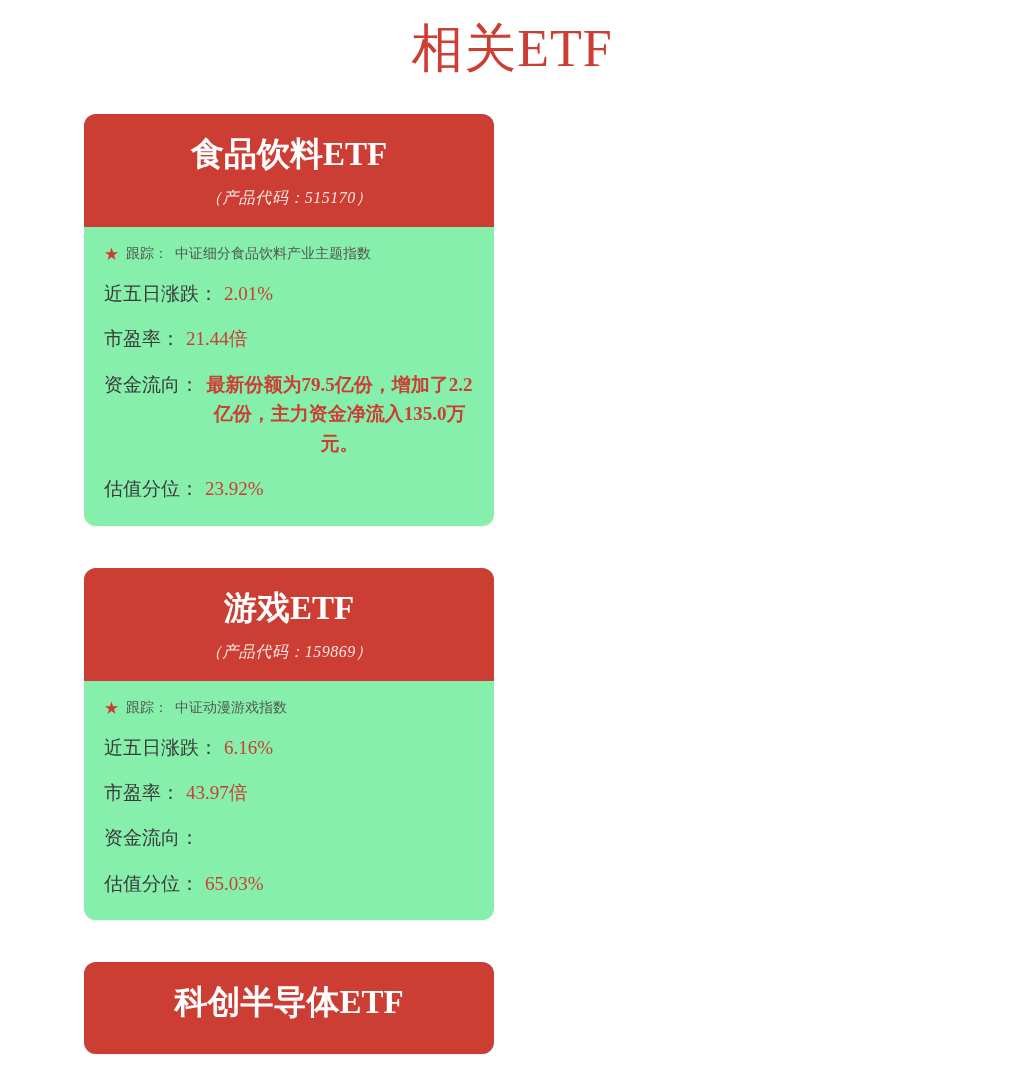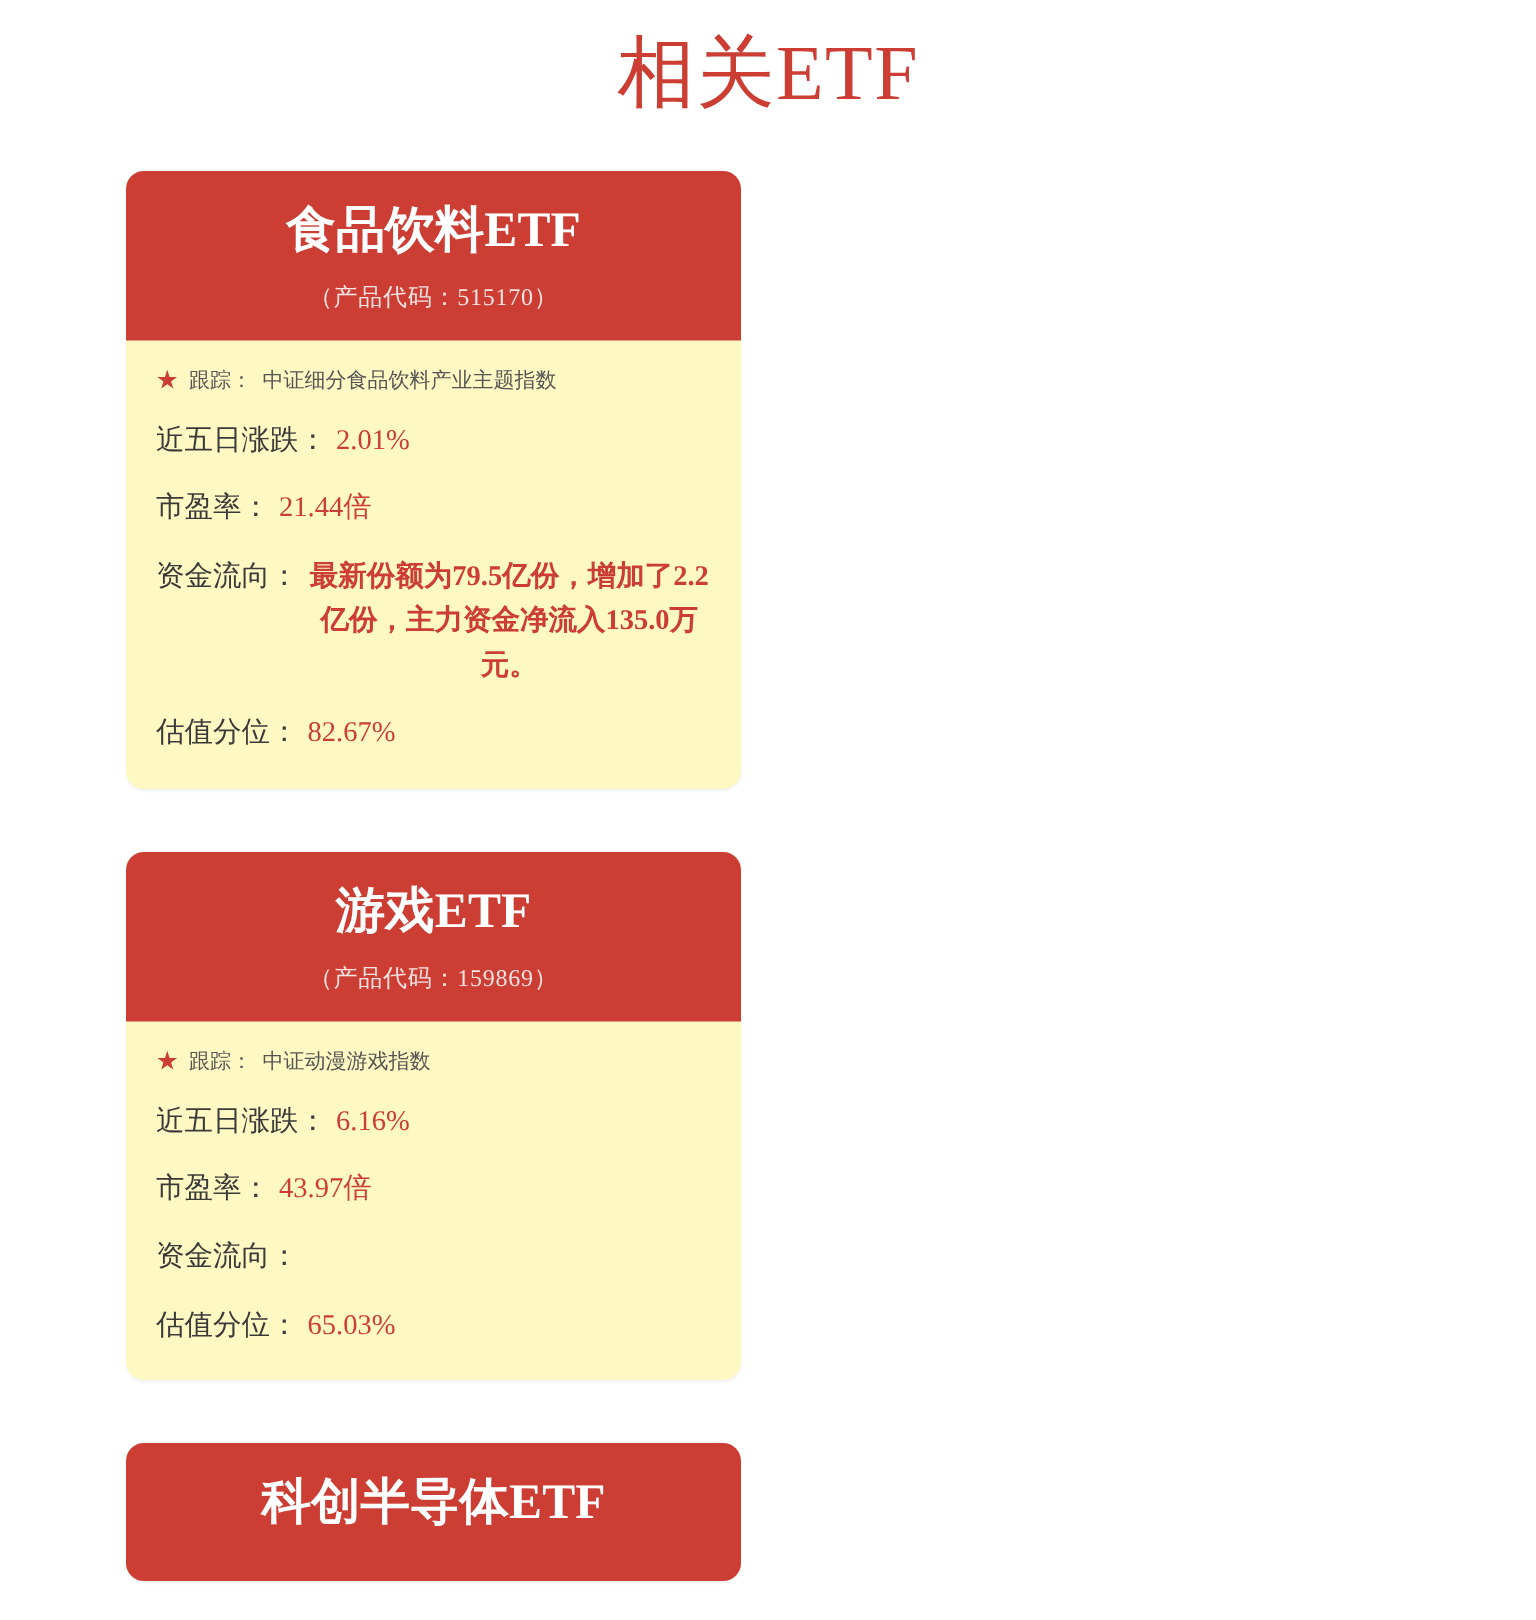--- a/index.html
+++ b/index.html
@@ -27,21 +27,21 @@
     margin: 14px 0 30px 0;
     font-family: "Liberation Serif", "DejaVu Serif", serif;
   }
   .grid {
     display: flex;
     flex-wrap: wrap;
     gap: 42px 44px;
   }
   .card {
     width: 410px;
-    background: #fef9c3;
+    background: #86efac;
     border-radius: 12px;
     overflow: hidden;
     box-shadow: 0 1px 2px rgba(0,0,0,0.06);
     display: flex;
     flex-direction: column;
   }
   .card-head {
     background: #cc3d33;
     padding: 22px 14px 18px 14px;
     text-align: center;
@@ -50,20 +50,21 @@
     color: #ffffff;
     font-size: 33px;
     font-weight: bold;
     line-height: 1.15;
     margin-bottom: 14px;
   }
   .card-code {
     color: #f7e3e1;
     font-size: 16px;
     letter-spacing: 0.5px;
+    font-style: italic;
   }
   .card-body {
     padding: 18px 20px 22px 20px;
     display: flex;
     flex-direction: column;
     gap: 16px;
     flex: 1;
   }
   .track-row {
     display: flex;
@@ -124,21 +125,21 @@
         <div class="metric">
           <span class="metric-label">市盈率：</span>
           <span class="metric-value">21.44倍</span>
         </div>
         <div class="metric">
           <span class="metric-label">资金流向：</span>
           <span class="metric-value flow">最新份额为79.5亿份，增加了2.2亿份，主力资金净流入135.0万元。</span>
         </div>
         <div class="metric">
           <span class="metric-label">估值分位：</span>
-          <span class="metric-value">82.67%</span>
+          <span class="metric-value">23.92%</span>
         </div>
       </div>
     </div>
 
     <div class="card">
       <div class="card-head">
         <div class="card-title">游戏ETF</div>
         <div class="card-code">（产品代码：159869）</div>
       </div>
       <div class="card-body">

